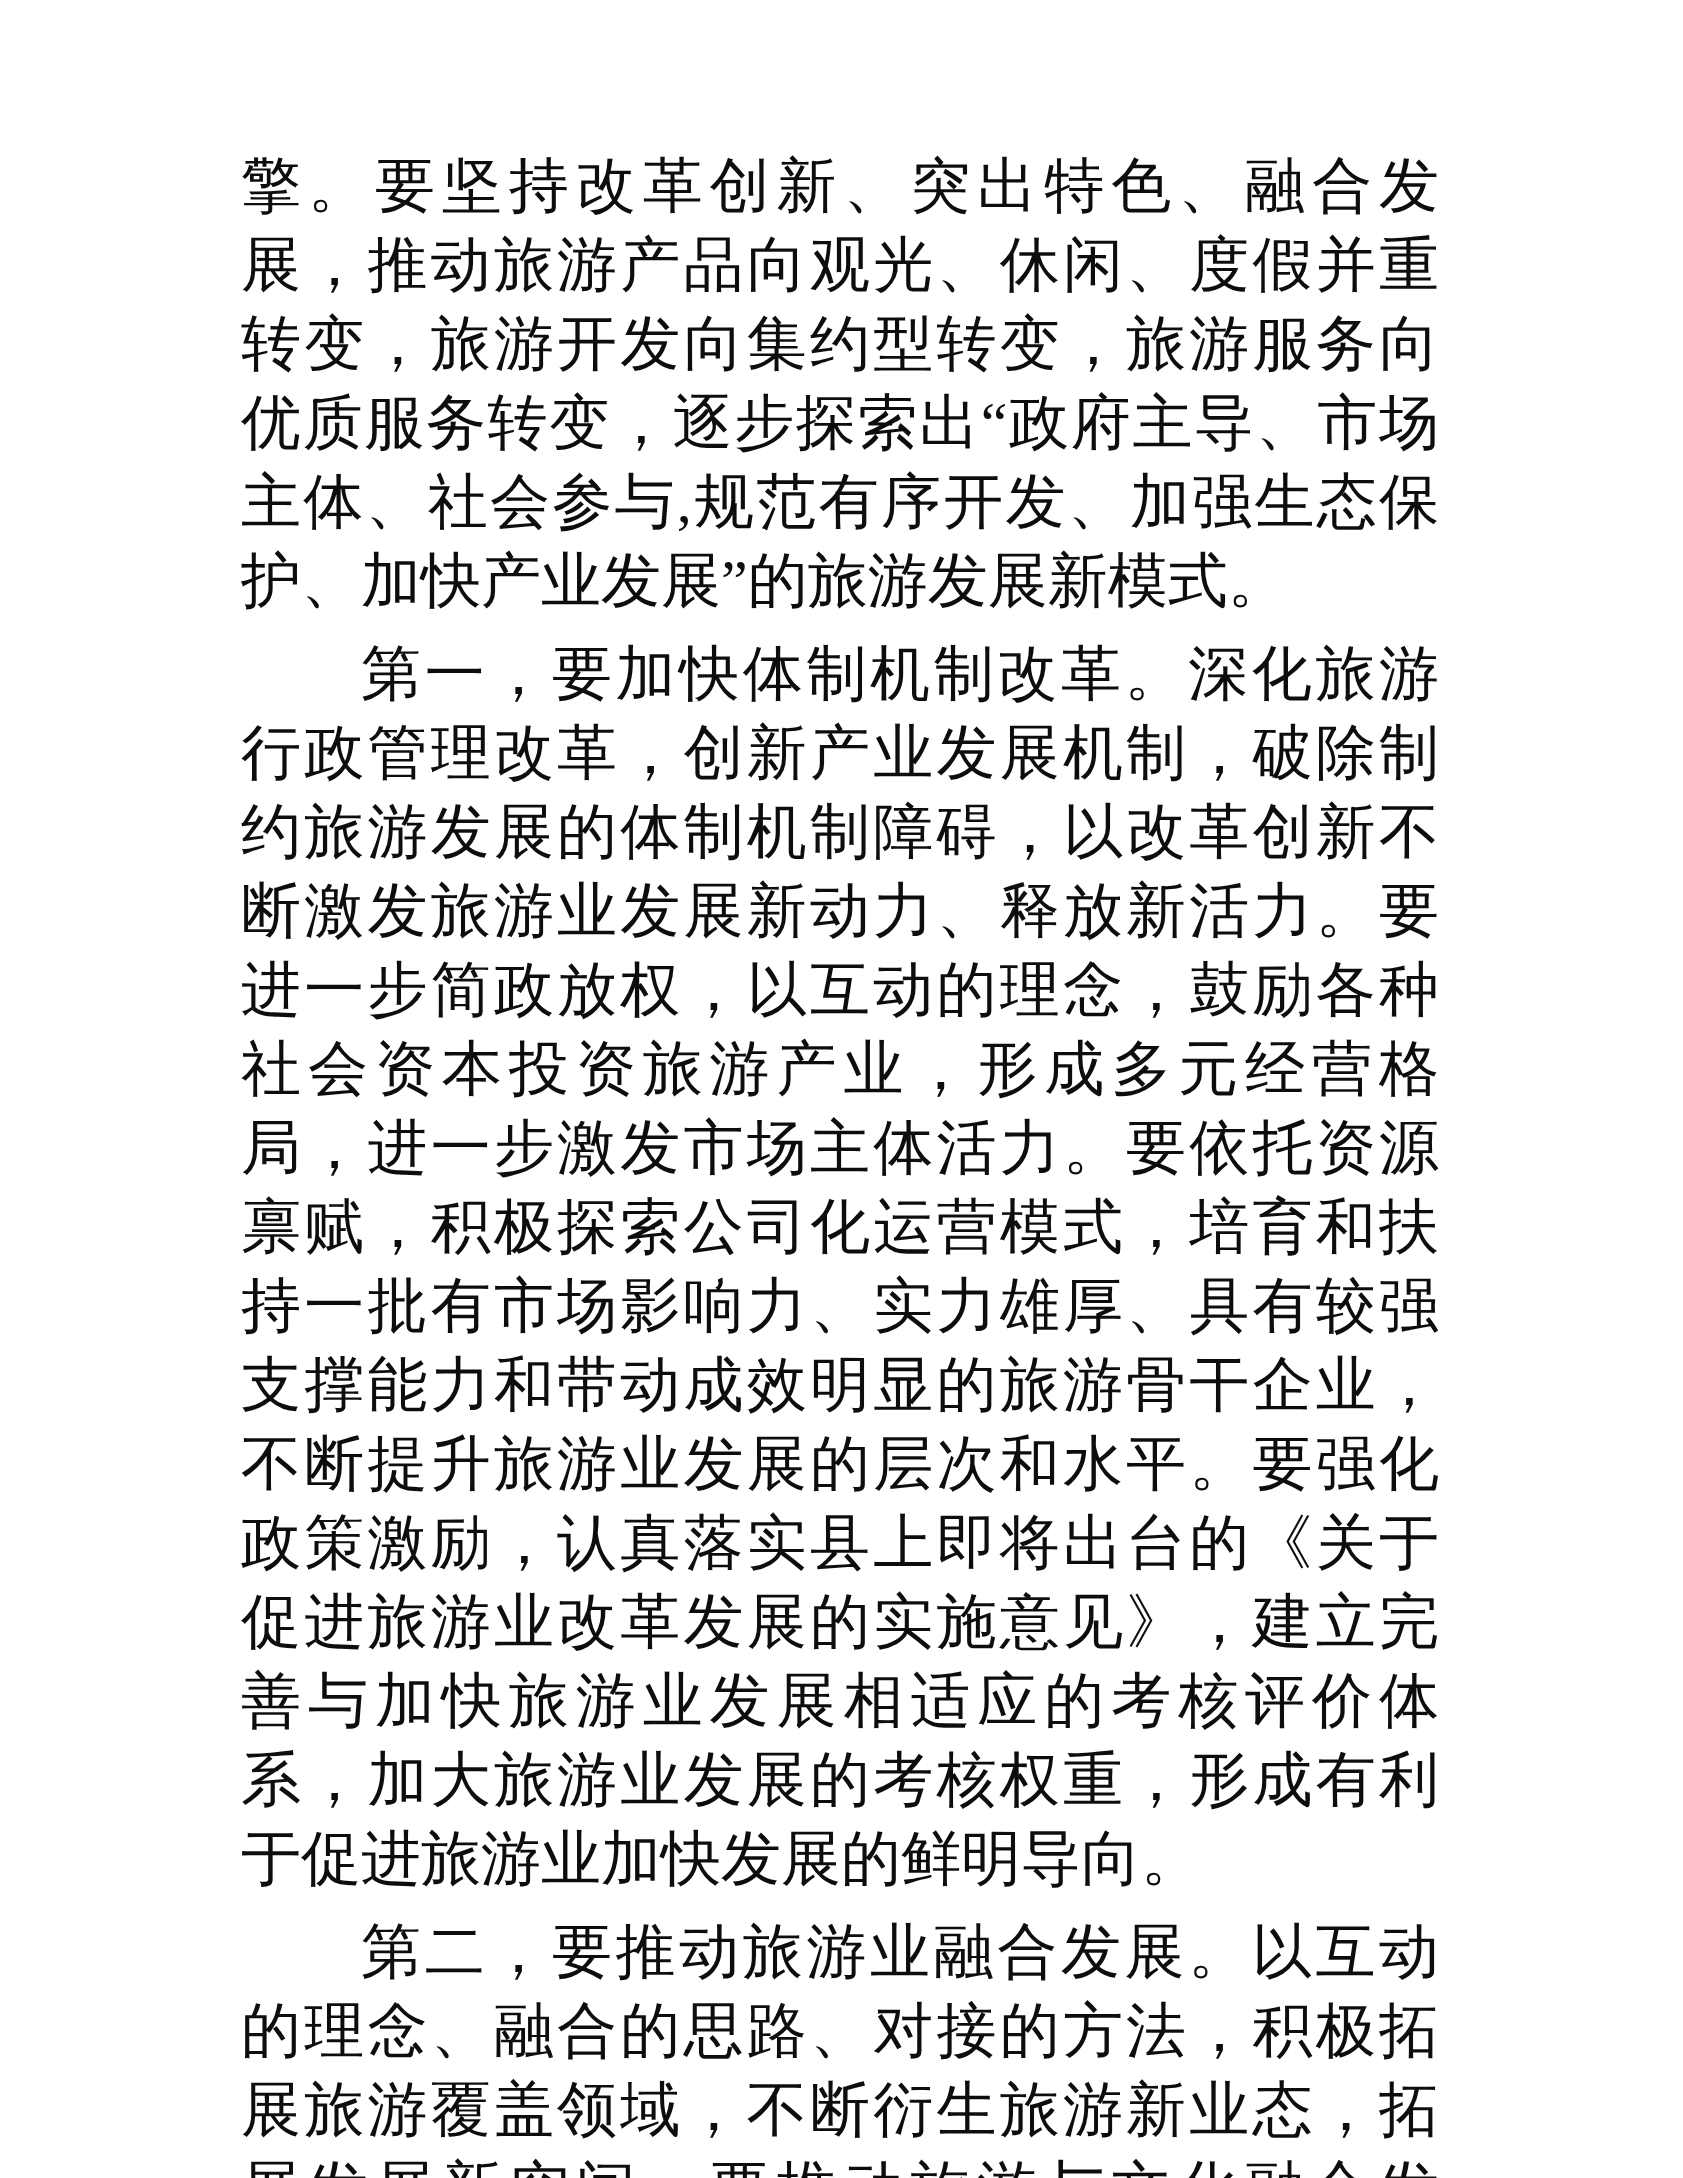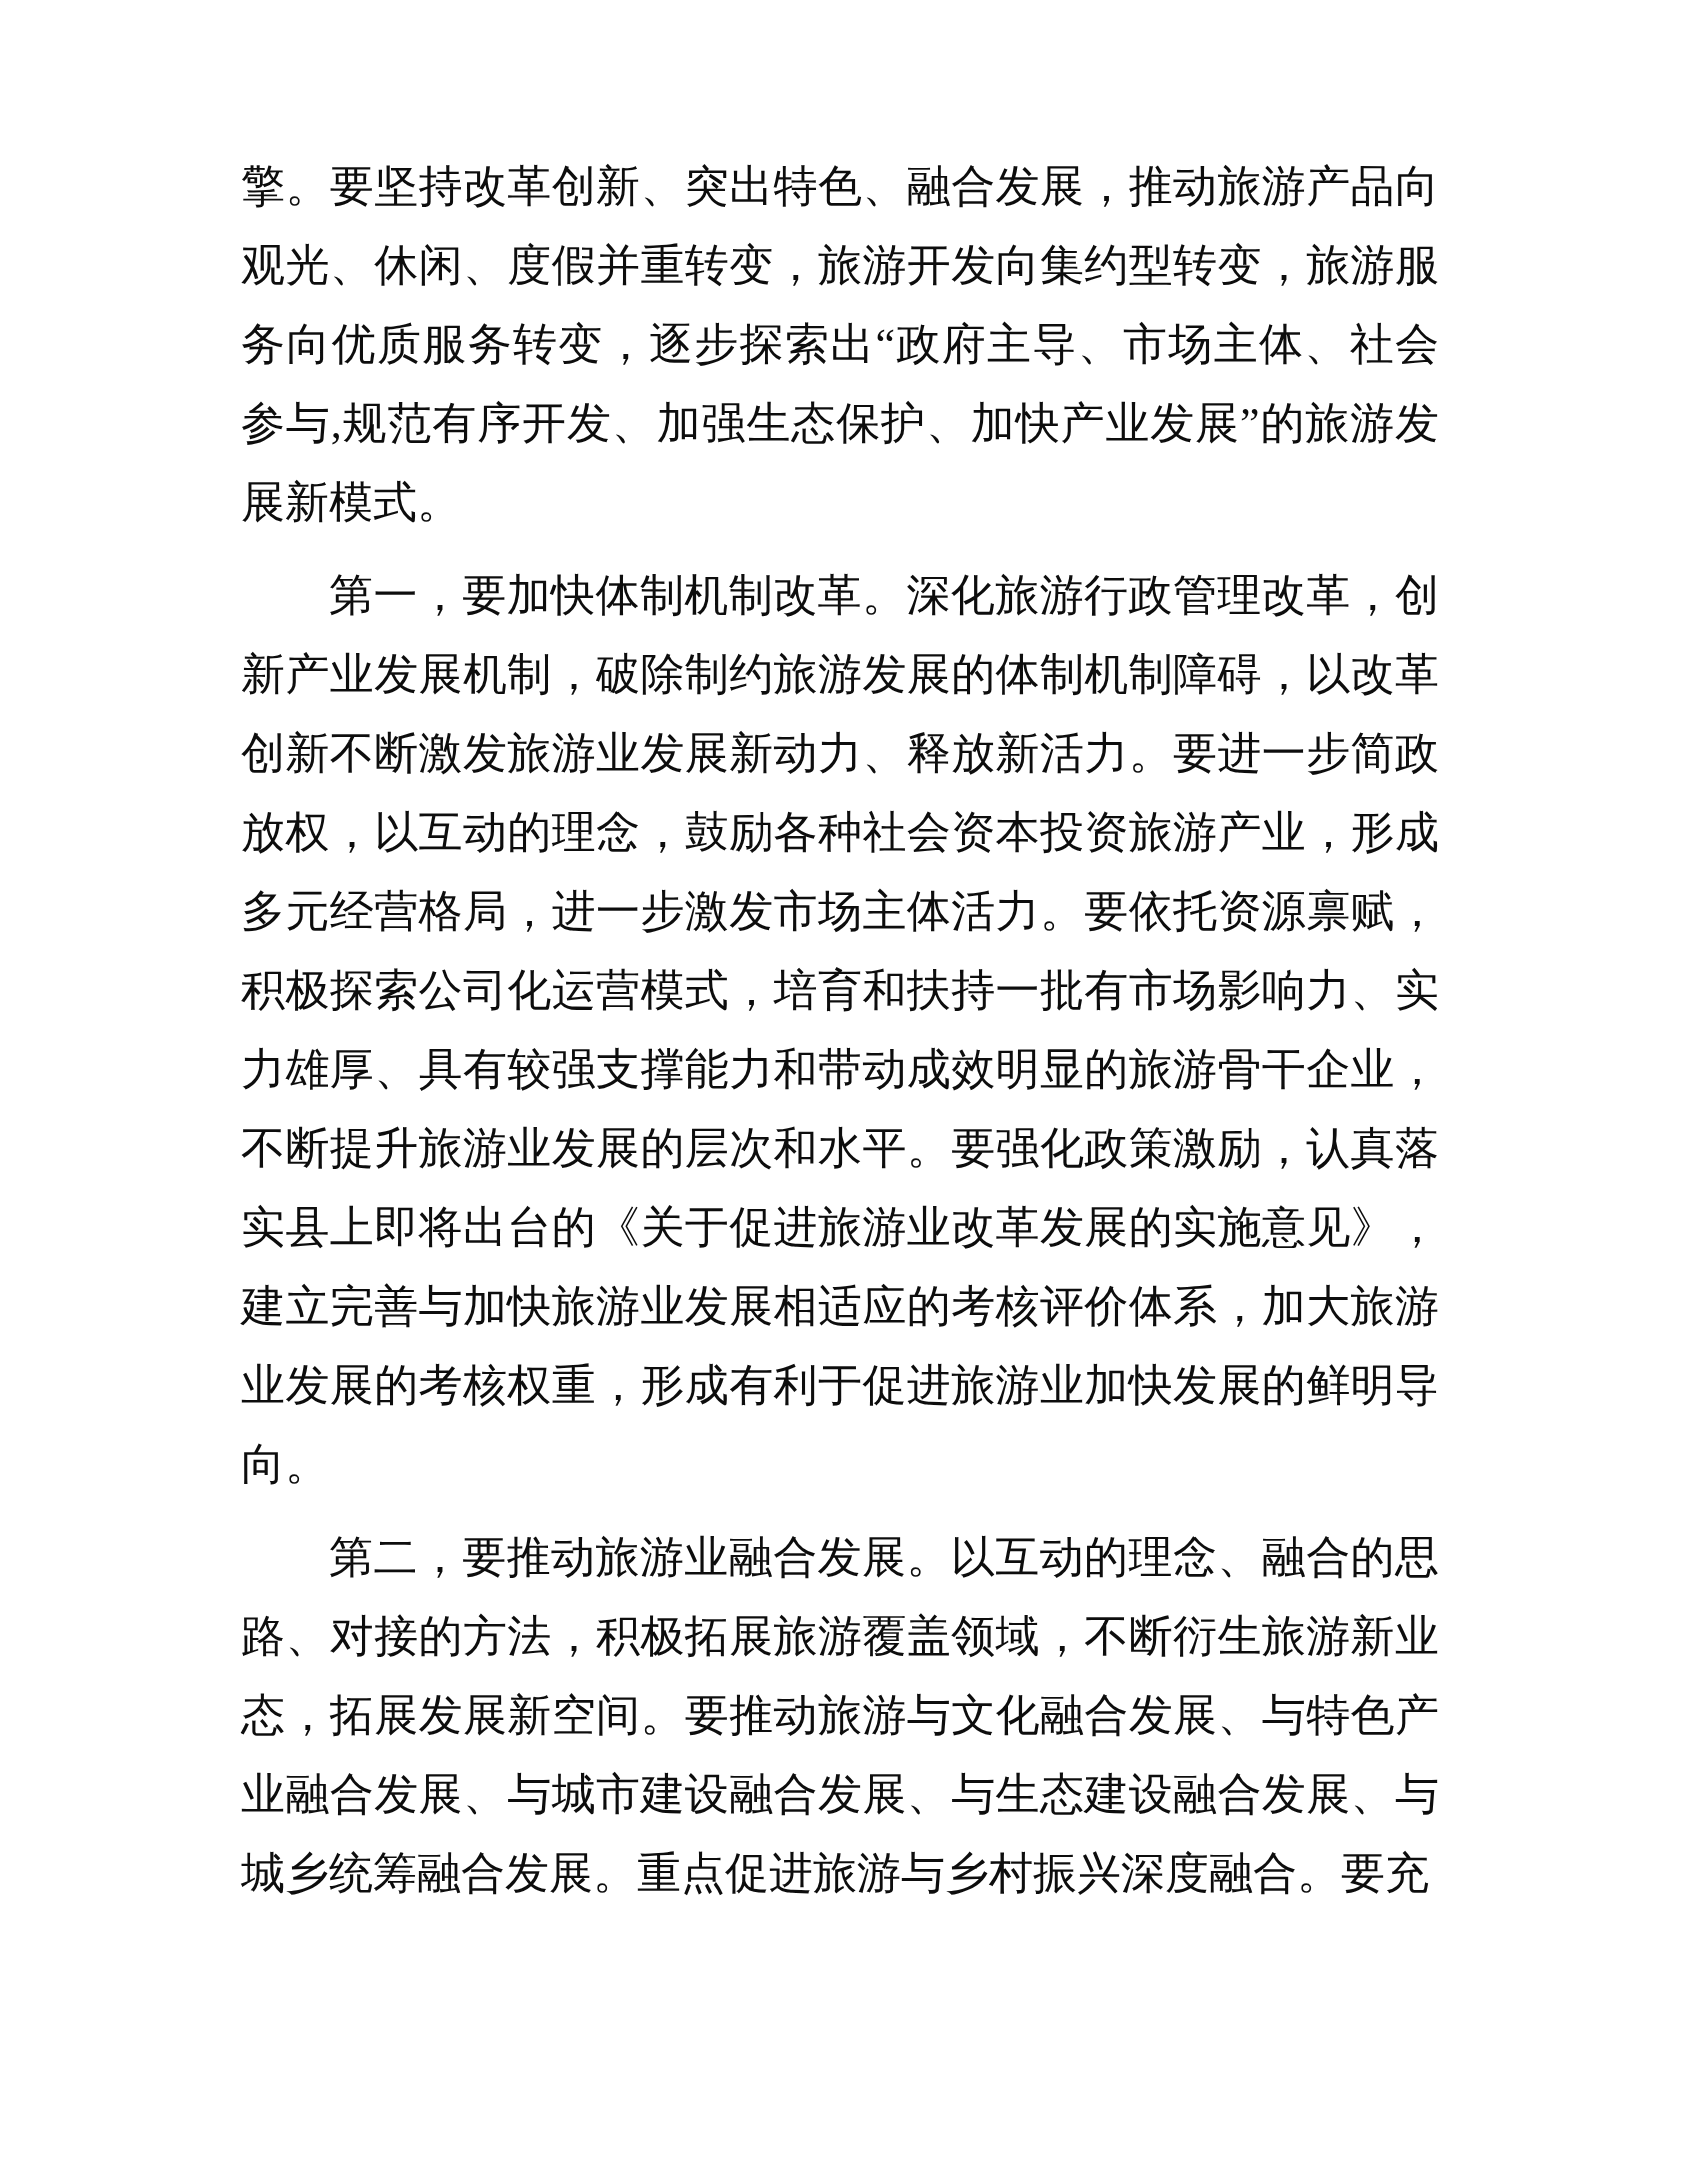--- a/index.html
+++ b/index.html
@@ -16,21 +16,21 @@
   .page {
     box-sizing: border-box;
     width: 1683px;
     height: 2178px;
     background: #ffffff;
     padding: 147px 244px 0 241px;
     overflow: hidden;
   }
   .doc p {
     margin: 0 0 14px 0;
-    font-size: 44px;
+    font-size: 60px;
     line-height: 79px;
     color: #0d0d0d;
     text-align: justify;
     text-justify: inter-ideograph;
     word-break: break-all;
   }
   .doc p.indent {
     text-indent: 2em;
   }
 </style>

